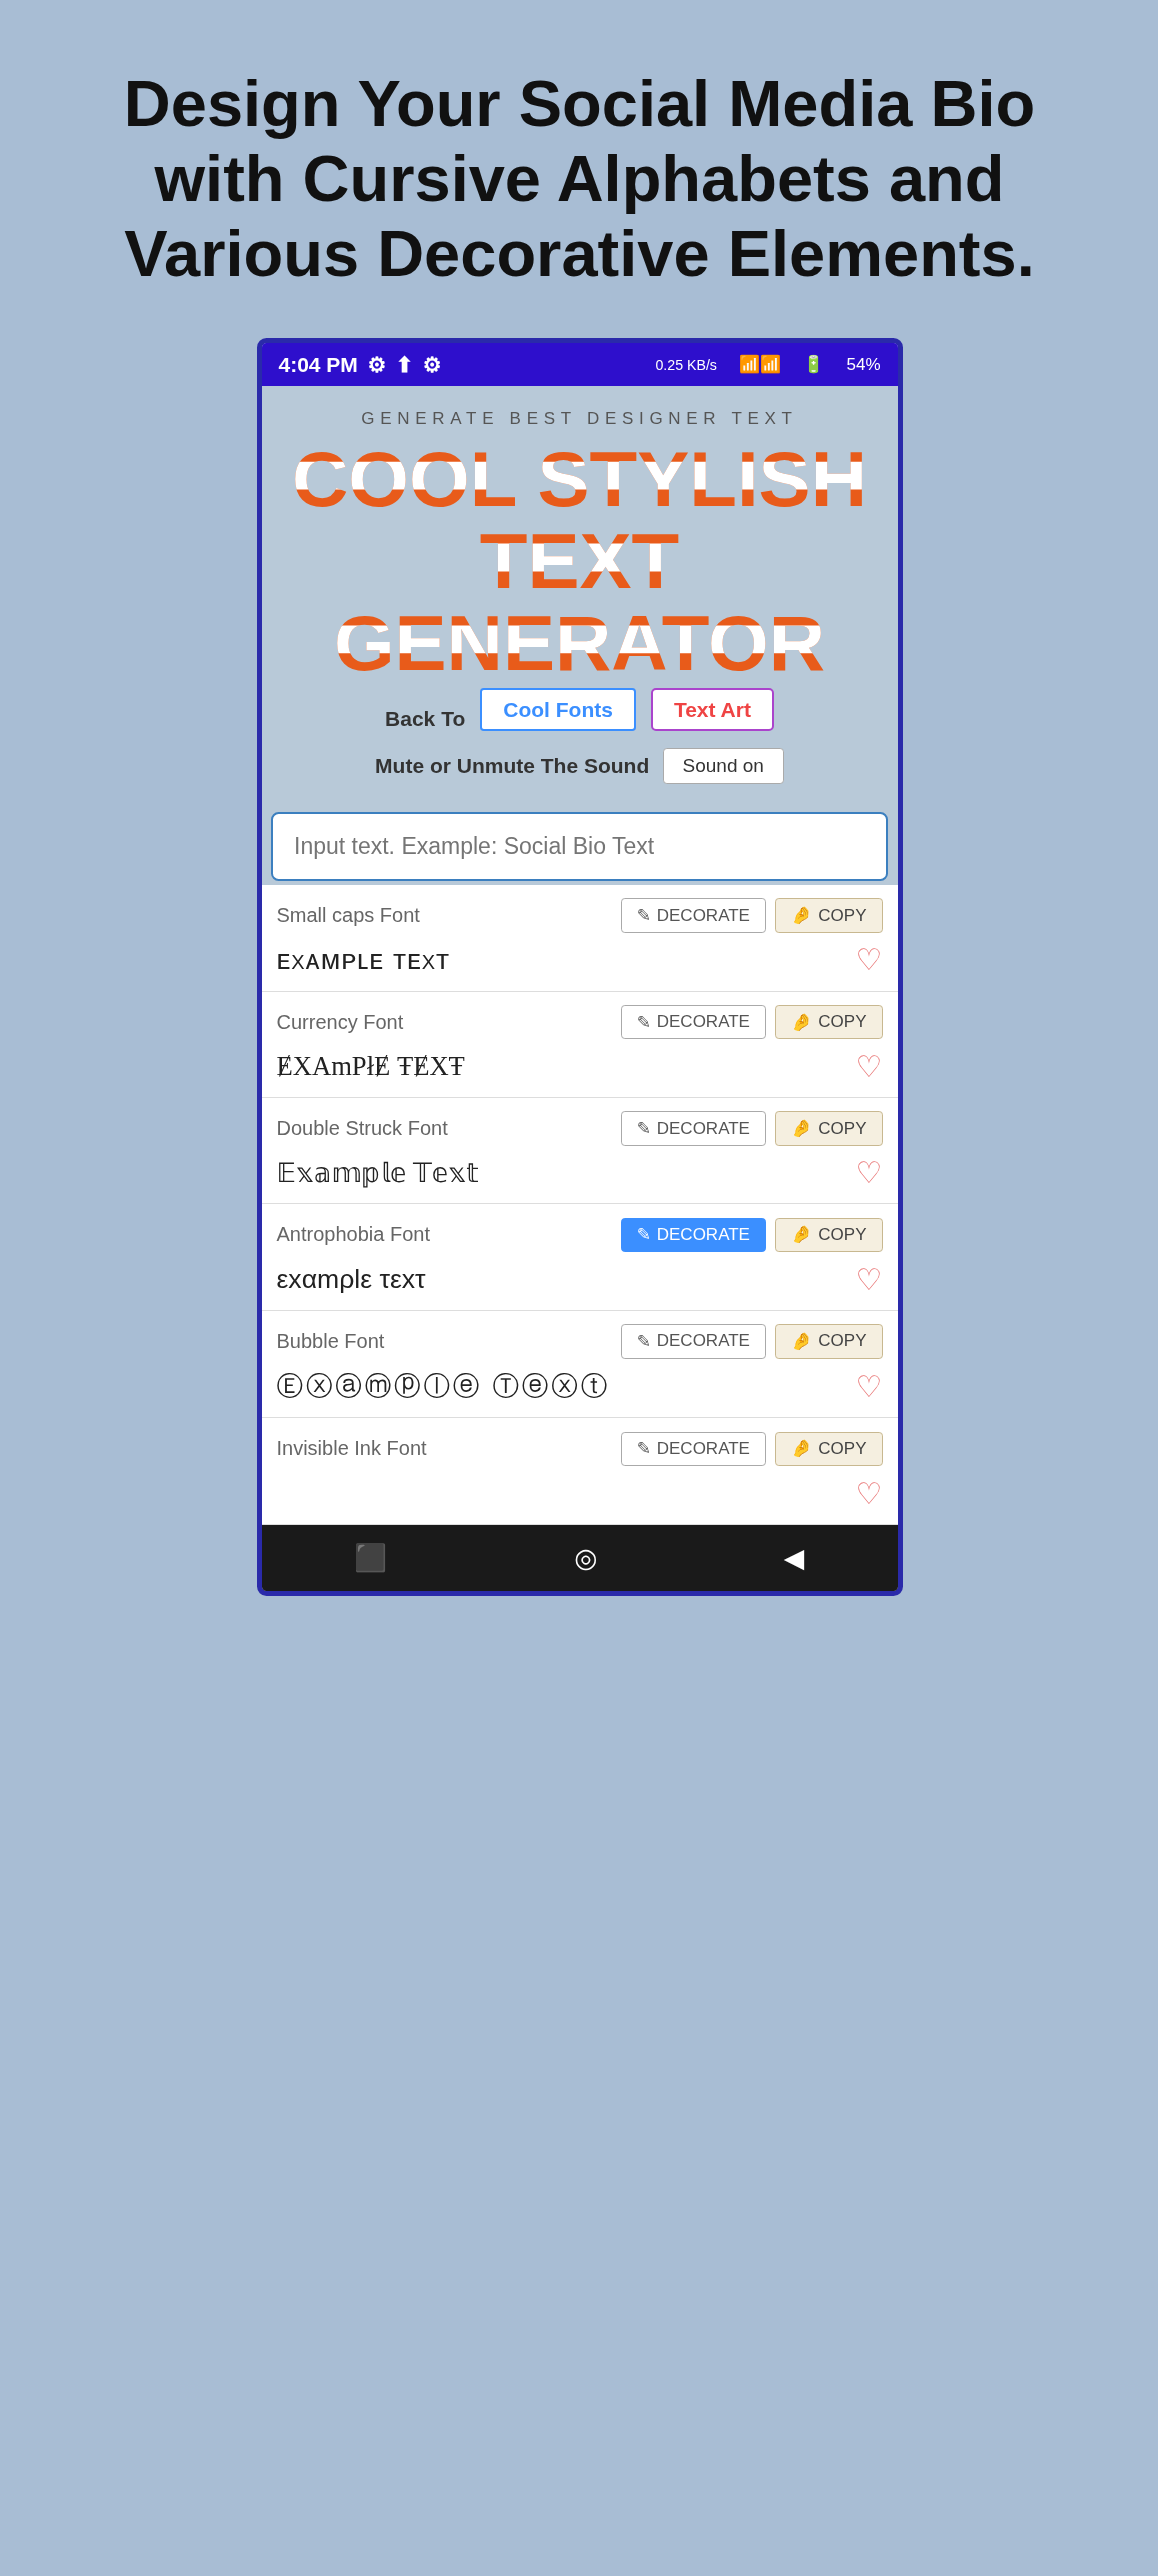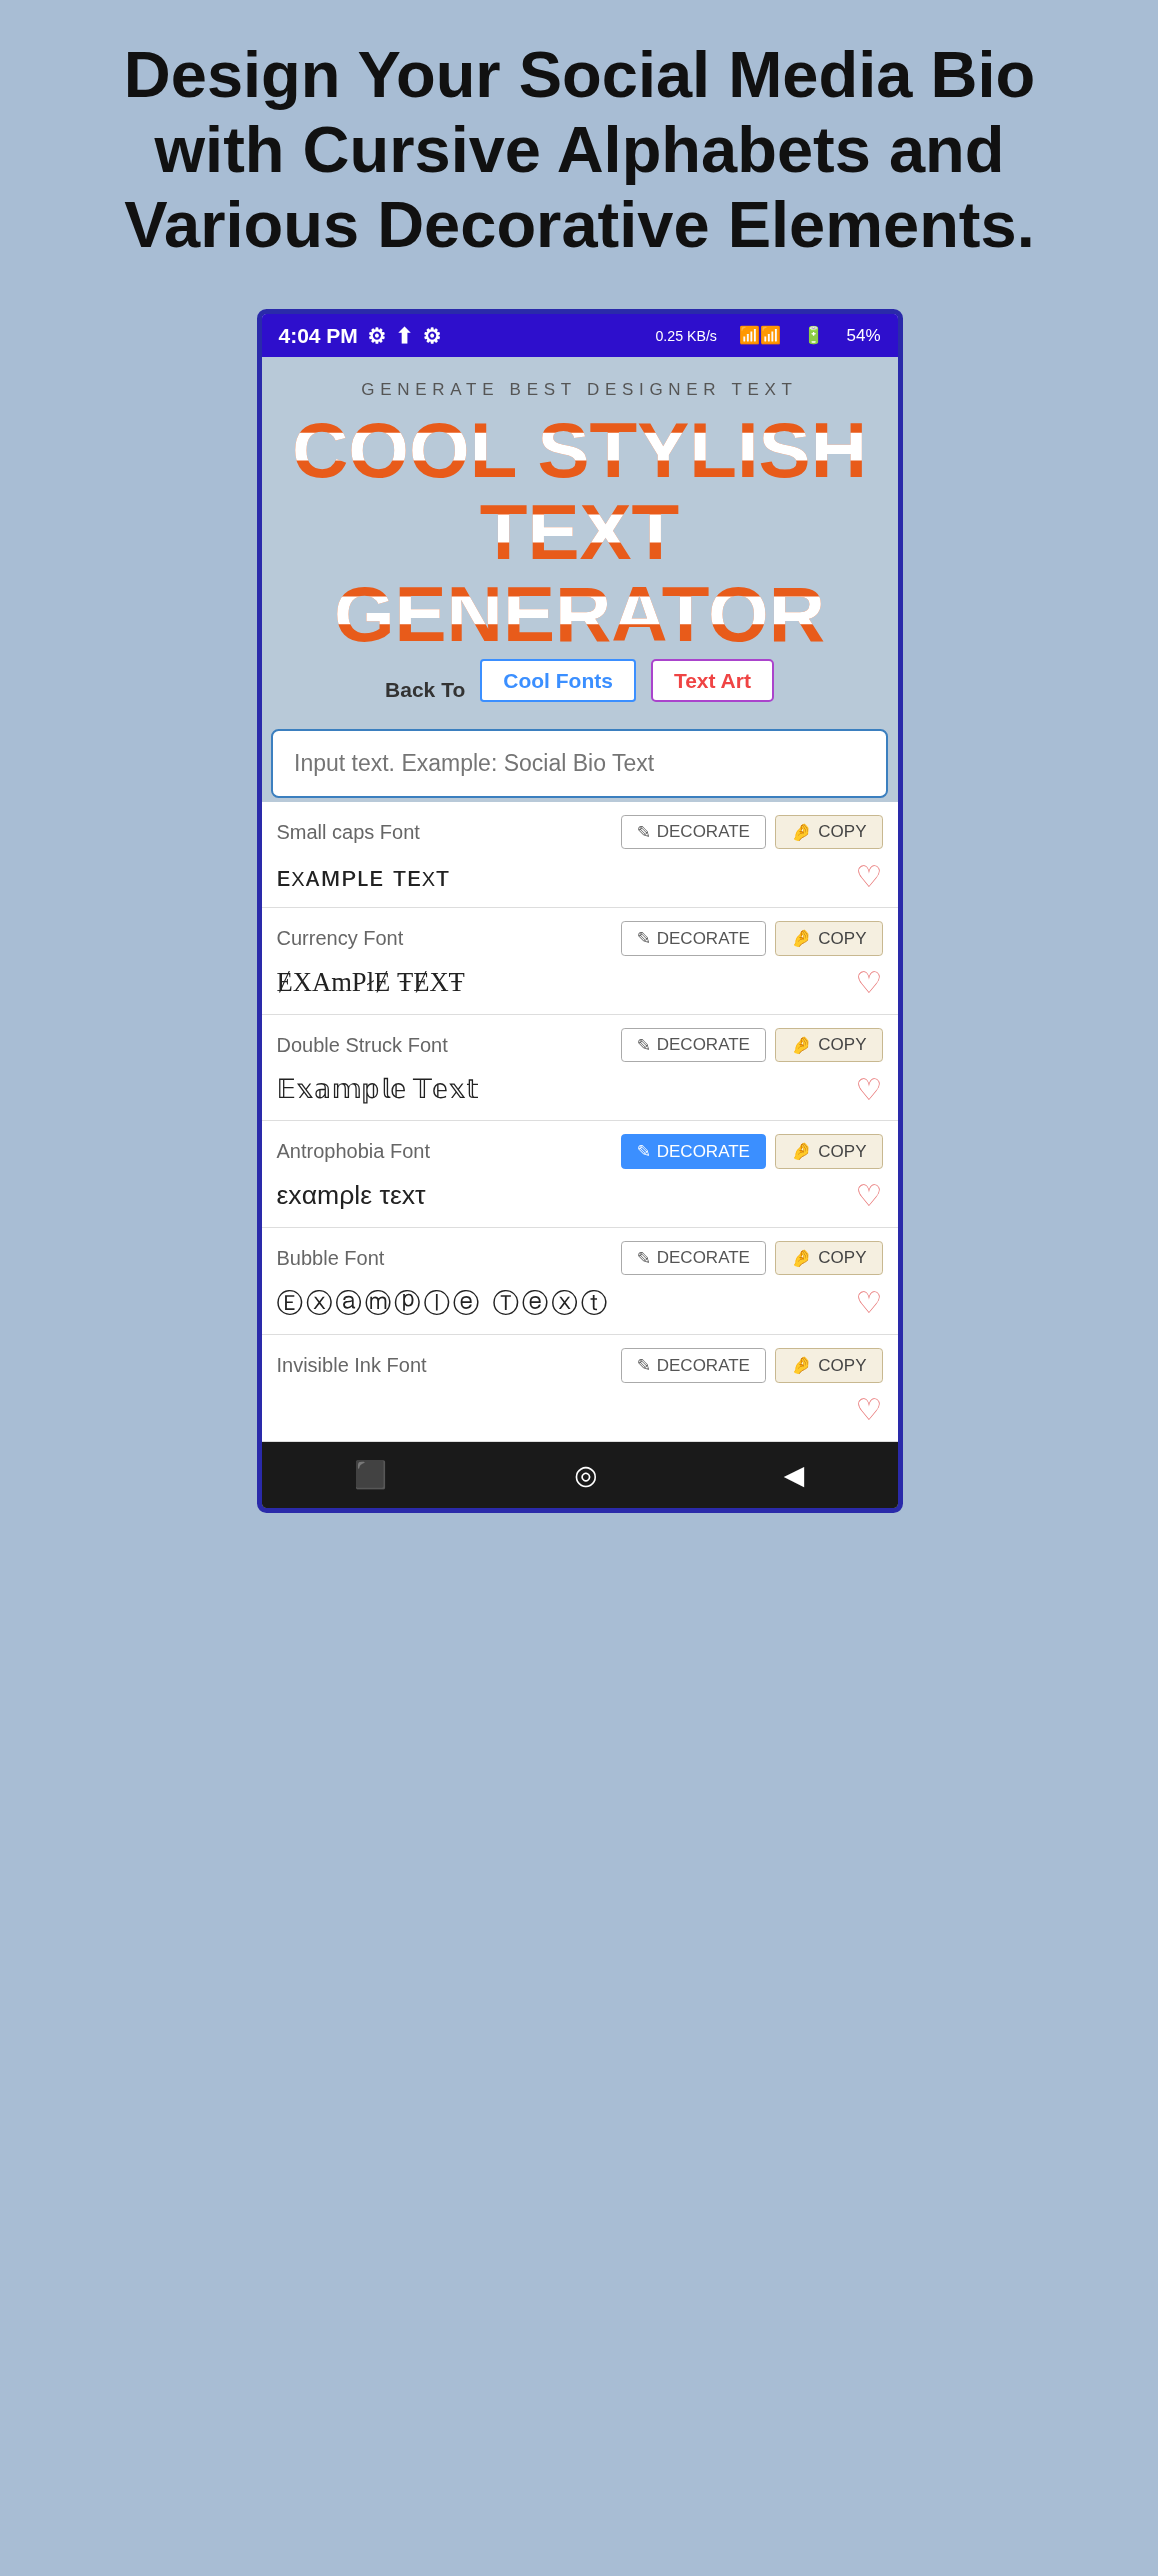--- a/index.html
+++ b/index.html
@@ -7,20 +7,21 @@
       background-color: #a8bdd4;
       font-family: Arial, sans-serif;
       width: 1159px;
       min-height: 2576px;
     }
 
     .page-wrapper {
       width: 100%;
       background-color: #a8bdd4;
       padding: 38px 57px 57px 57px;
+      margin-top: 29px;
     }
 
     .headline {
       font-size: 65px;
       font-weight: 900;
       color: #111;
       text-align: center;
       line-height: 1.15;
       margin-bottom: 47px;
     }
@@ -327,20 +328,24 @@
           <span class="big-title-line white-stripe orange" data-text="GENERATOR">GENERATOR</span>
         </div>
 
 
         <div class="back-to-row">
           <span class="back-to-label">Back To</span>
           <button class="nav-btn-cool">Cool Fonts</button>
           <button class="nav-btn-art">Text Art</button>
         </div>
 
+        <div class="mute-row">
+          <span class="mute-label">Mute or Unmute The Sound</span>
+          <button class="sound-btn">Sound on</button>
+        </div>
       </div>
 
       <div class="input-wrapper">
         <input class="text-input" type="text" placeholder="Input text. Example: Social Bio Text" style="">
       </div>
 
       <div class="font-list">
 
         <div class="font-item">
           <div class="font-item-header">

